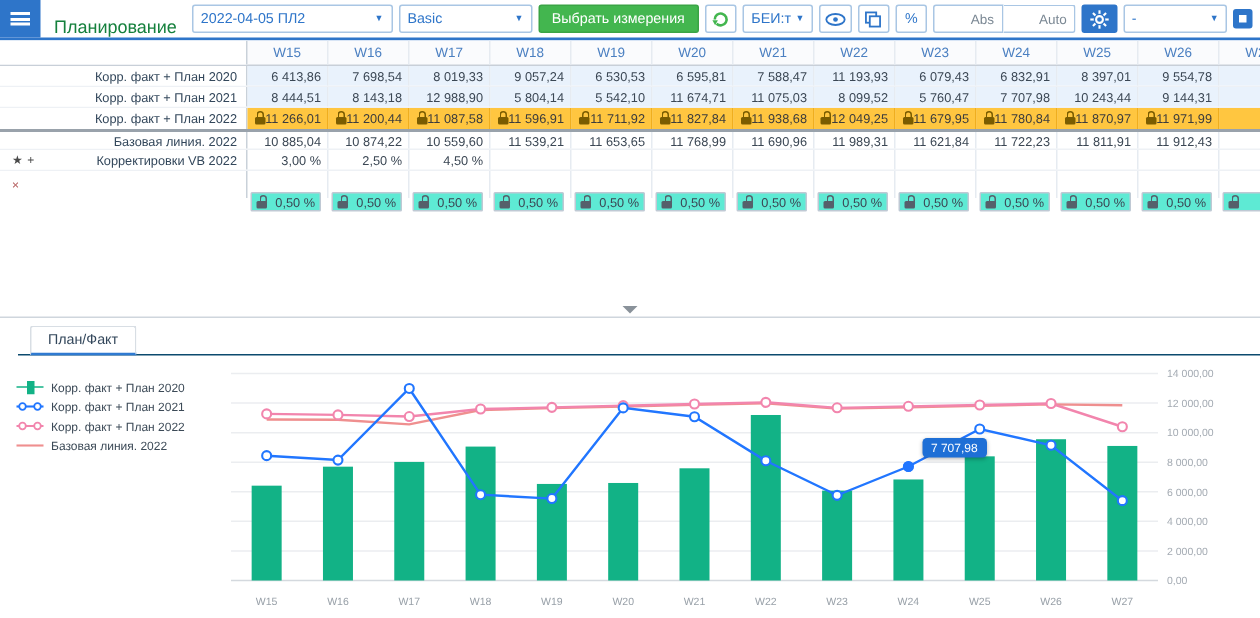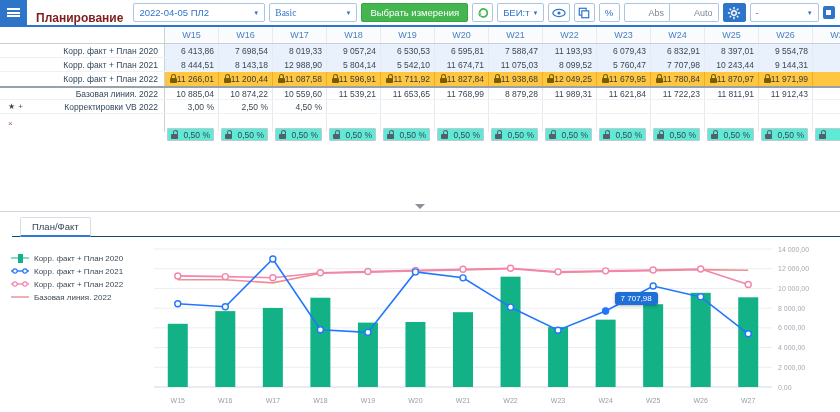--- a/index.html
+++ b/index.html
@@ -6,27 +6,27 @@
   html,body { width: 840px; height: 412px; overflow: hidden; background:#fff;
     font-family: "Liberation Sans", sans-serif; }
 
   
   .toolbar { display:flex; align-items:center; gap:4px; height:27px;
     background:#fff; border-bottom:2px solid #2e75c9; padding-right:5px; }
   .menu-btn { width:27px; height:25px; background:#2e75c9; display:flex;
     align-items:center; justify-content:center; flex:0 0 27px; cursor:pointer; }
   .menu-btn .bars { width:13px; height:9px; display:flex; flex-direction:column; justify-content:space-between; }
   .menu-btn .bars i { display:block; height:2px; background:#fff; }
-  .app-title { font-size:12px; font-weight:bold; color:#7f1d1d; margin:10px 6px 0 5px; white-space:nowrap; }
+  .app-title { font-size:12px; font-weight:normal; color:#15803d; margin:10px 6px 0 5px; white-space:nowrap; }
   .tctrl { height:19px; display:inline-flex; align-items:center; gap:3px;
     border:1px solid #a9c6e4; border-radius:2px; background:#fff; padding:0 5px;
     font-size:9.5px; color:#2e75c9; white-space:nowrap; cursor:pointer; }
   .tctrl .caret { font-size:6px; color:#2e75c9; }
   .sel-scenario { width:138px; justify-content:space-between; }
-  .sel-view { width:92px; justify-content:space-between;font-family:Liberation Serif, serif; }
+  .sel-view { width:92px; justify-content:space-between; }
   .btn-green { background:#43b64f; border-color:#3aa445; color:#fff; font-size:9.5px; padding:0 8px; }
   .icon-btn { width:22px; justify-content:center; padding:0; }
   .seg { display:inline-flex; }
   .seg .tctrl { border-radius:0; color:#7b8894; font-size:9px;padding-left:24px; }
   .seg .tctrl:first-child { border-radius:2px 0 0 2px; }
   .seg .tctrl:last-child { border-radius:0 2px 2px 0; border-left:none; }
   .gear-btn { background:#2e75c9; border-color:#2e75c9; width:24px; justify-content:center; padding:0; }
   .sel-filter { width:72px; margin-left:auto; justify-content:space-between; }
   .mini-sq { width:13px; height:13px; background:#2e75c9; border-radius:2px;
     display:flex; align-items:center; justify-content:center; cursor:pointer; }
@@ -334,21 +334,21 @@
         <div class="t-cell">
           <span class="cv">11 539,21</span>
         </div>
         <div class="t-cell">
           <span class="cv">11 653,65</span>
         </div>
         <div class="t-cell">
           <span class="cv">11 768,99</span>
         </div>
         <div class="t-cell">
-          <span class="cv">8 879,28</span>
+          <span class="cv">11 690,96</span>
         </div>
         <div class="t-cell">
           <span class="cv">11 989,31</span>
         </div>
         <div class="t-cell">
           <span class="cv">11 621,84</span>
         </div>
         <div class="t-cell">
           <span class="cv">11 722,23</span>
         </div>

